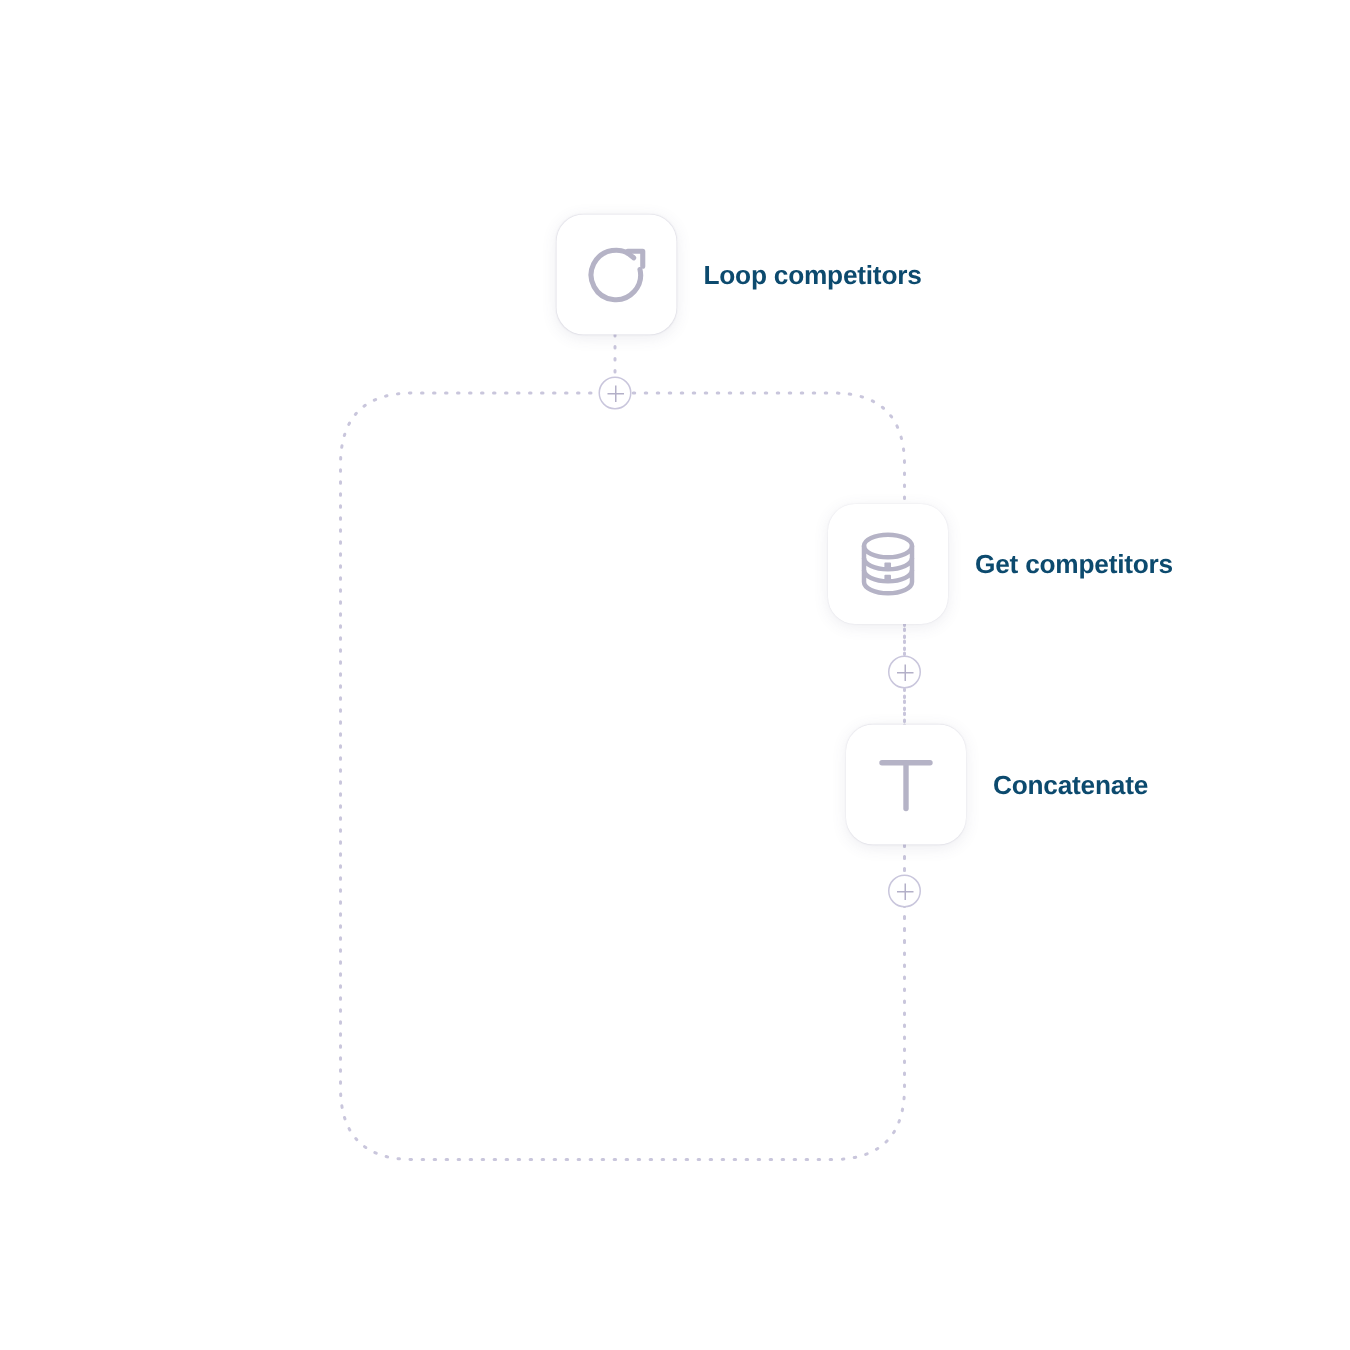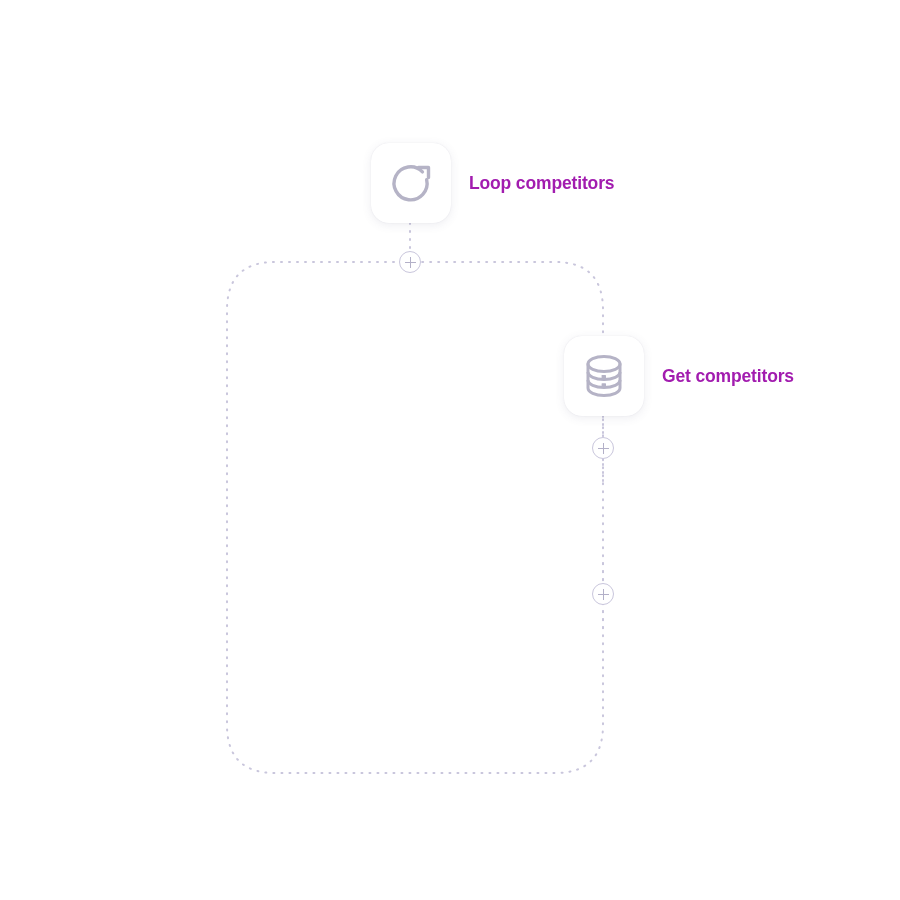--- a/index.html
+++ b/index.html
@@ -46,29 +46,29 @@
     box-shadow: 0 2px 10px rgba(80, 76, 120, 0.10),
                 0 0 1px rgba(80, 76, 120, 0.16);
     display: flex;
     align-items: center;
     justify-content: center;
     flex: 0 0 auto;
   }
   .node-label {
     font-size: 17.5px;
     font-weight: 700;
-    color: #a21caf;
+    color: #0c4a6e;
     letter-spacing: -0.15px;
     white-space: nowrap;
     text-align: right;
   }
 
   
   #node-loop        { left: 371px; top: 143px; }
-  #node-get         { left: 564px; top: 336px; }
+  #node-get         { left: 552px; top: 336px; }
   #node-concat      { left: 564px; top: 483px; }
   #node-set         { left: 564px; top: 628px; }
 
   
   .plus-btn {
     position: absolute;
     width: 22px;
     height: 22px;
     border-radius: 50%;
     border: 1px solid #c9c6dc;
@@ -151,19 +151,30 @@
           <path d="M 9 29 A 16 7.5 0 0 0 41 29" fill="none" stroke="#b5b3c6" stroke-width="3"></path>
 
           <rect x="22.6" y="24.0" width="4.4" height="4.4" rx="0.6" fill="#b5b3c6"></rect>
           <rect x="22.6" y="32.2" width="4.4" height="4.4" rx="0.6" fill="#b5b3c6"></rect>
         </svg>
       </span>
     </div>
     <span class="node-label">Get competitors</span>
   </div>
 
+  <div class="node" id="node-concat">
+    <div class="node-card">
+      <span>
+        <svg class="icon-svg" width="50" height="50" viewBox="0 0 50 50">
+          <line x1="9" y1="10.5" x2="41" y2="10.5" stroke="#b5b3c6" stroke-width="3.6" stroke-linecap="round"></line>
+          <line x1="25" y1="10.5" x2="25" y2="41" stroke="#b5b3c6" stroke-width="3.6" stroke-linecap="round"></line>
+        </svg>
+      </span>
+    </div>
+    <span class="node-label">Concatenate</span>
+  </div>
 
 
   <div class="plus-btn" id="plus-1"></div>
   <div class="plus-btn" id="plus-2"></div>
   <div class="plus-btn" id="plus-3"></div>
 
 </div>
 
 </body></html>

